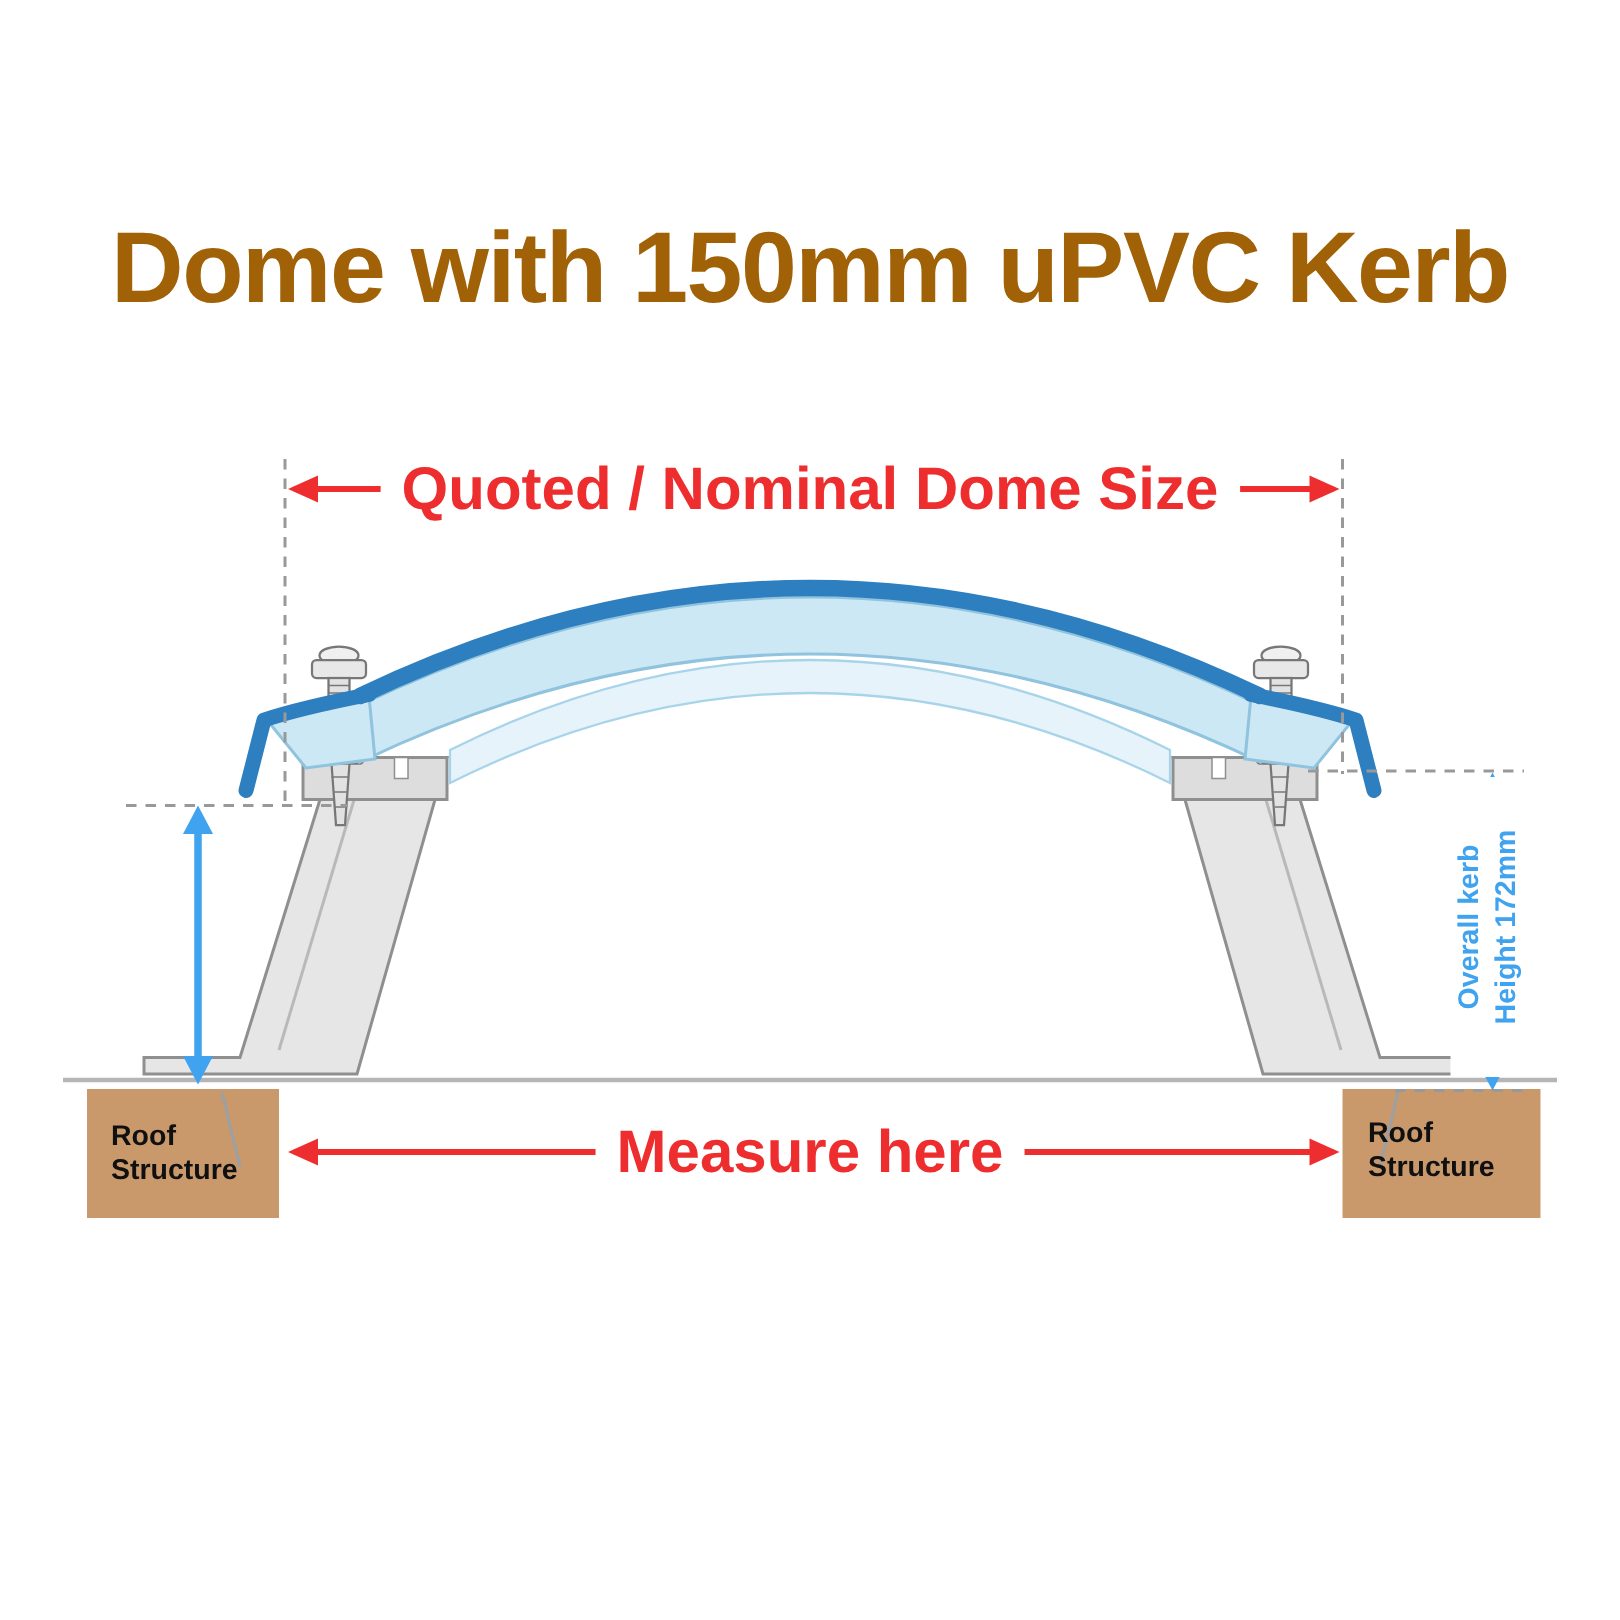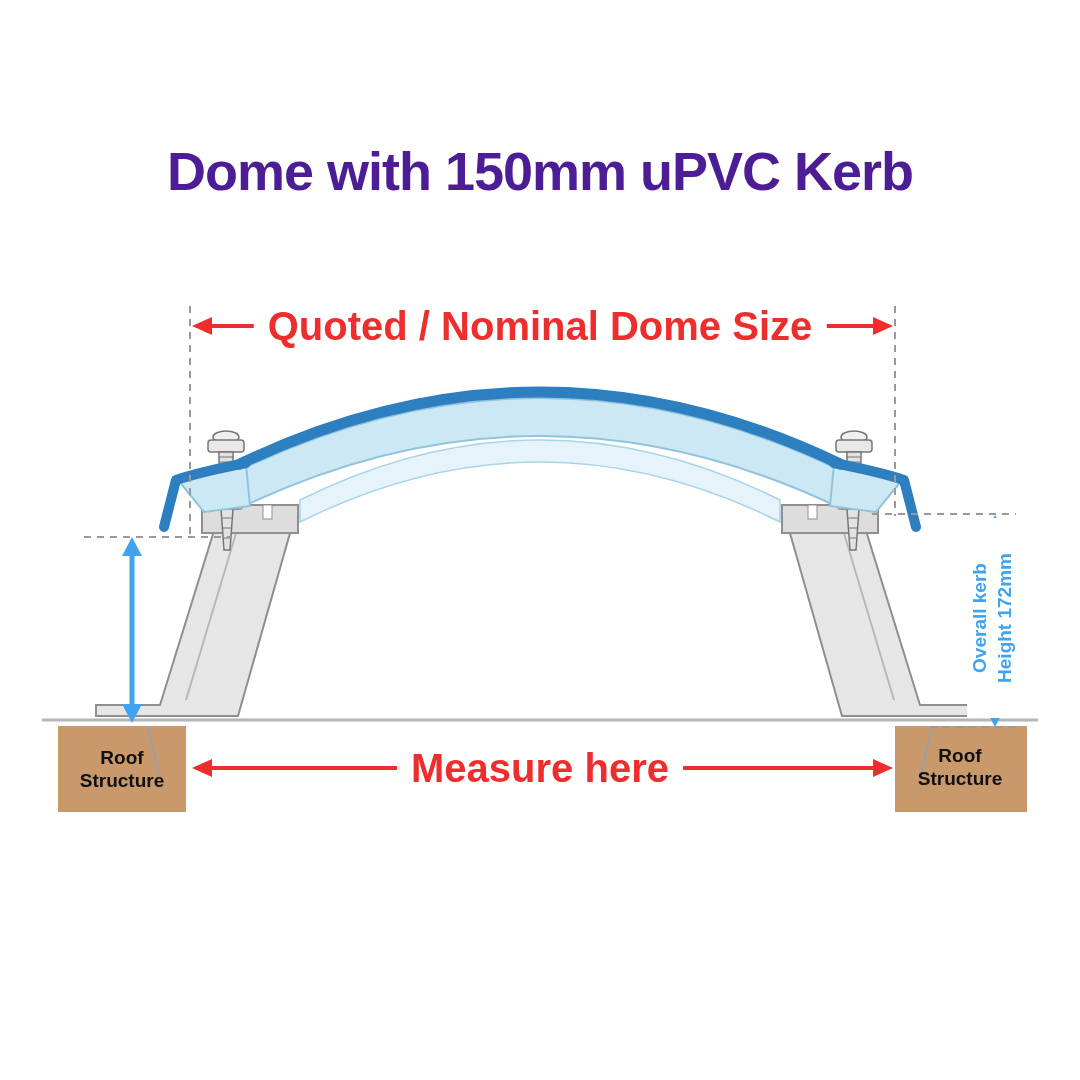--- a/index.html
+++ b/index.html
@@ -1,31 +1,31 @@
 <!DOCTYPE html>
 <html><head>
 <meta charset="utf-8">
 <style>
   html,body{margin:0;padding:0;background:#fff;}
   .canvas{position:relative;width:1080px;height:1080px;background:#ffffff;
           font-family:"Liberation Sans",sans-serif;overflow:hidden;}
   .title{position:absolute;top:140px;left:0;width:1080px;text-align:center;
-         font-size:54px;font-weight:800;color:#4c1d95;letter-spacing:-1px;}
+         font-size:67px;font-weight:800;color:#a16207;letter-spacing:-1px;}
   .diagram-svg{position:absolute;left:0;top:0;width:1080px;height:1080px;}
   .red-label{position:absolute;left:50%;transform:translateX(-50%);
              color:#ee2e2e;font-weight:700;background:#ffffff;padding:0 14px;
              white-space:nowrap;font-size:40px;line-height:48px;}
   .red-label.top-dim{top:302px;}
   .red-label.measure{top:744px;}
   .blue-block{position:absolute;color:#3fa3ef;font-weight:700;text-align:center;}
   .left-height{left:0px;top:566px;width:132px;font-size:19px;line-height:26px;}
   .right-height{left:895px;top:590px;width:200px;height:56px;
                 transform:rotate(-90deg);font-size:19px;line-height:25px;
                 background:#ffffff;}
-  .roof-label{position:absolute;width:96px;text-align:center;font-size:19px;
+  .roof-label{position:absolute;width:96px;font-size:19px;
               font-weight:700;color:#101010;line-height:23px;}
   .roof-label.left{left:74px;top:746px;}
   .roof-label.right{left:912px;top:744px;}
 </style>
 </head>
 <body>
 
 <div class="canvas">
 
   <div class="title">Dome with 150mm uPVC Kerb</div>

